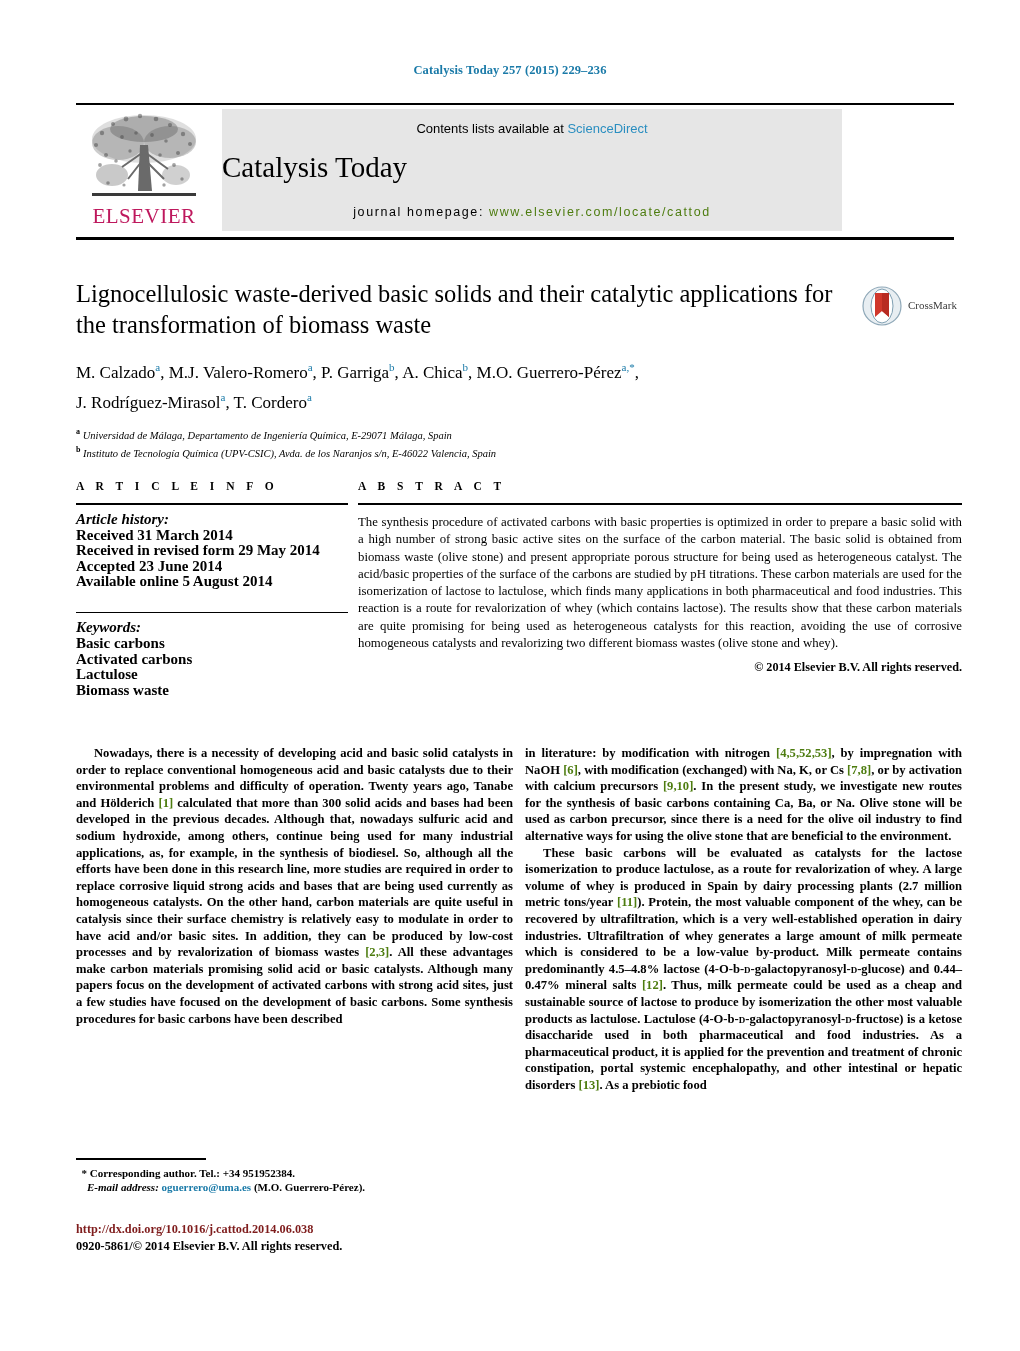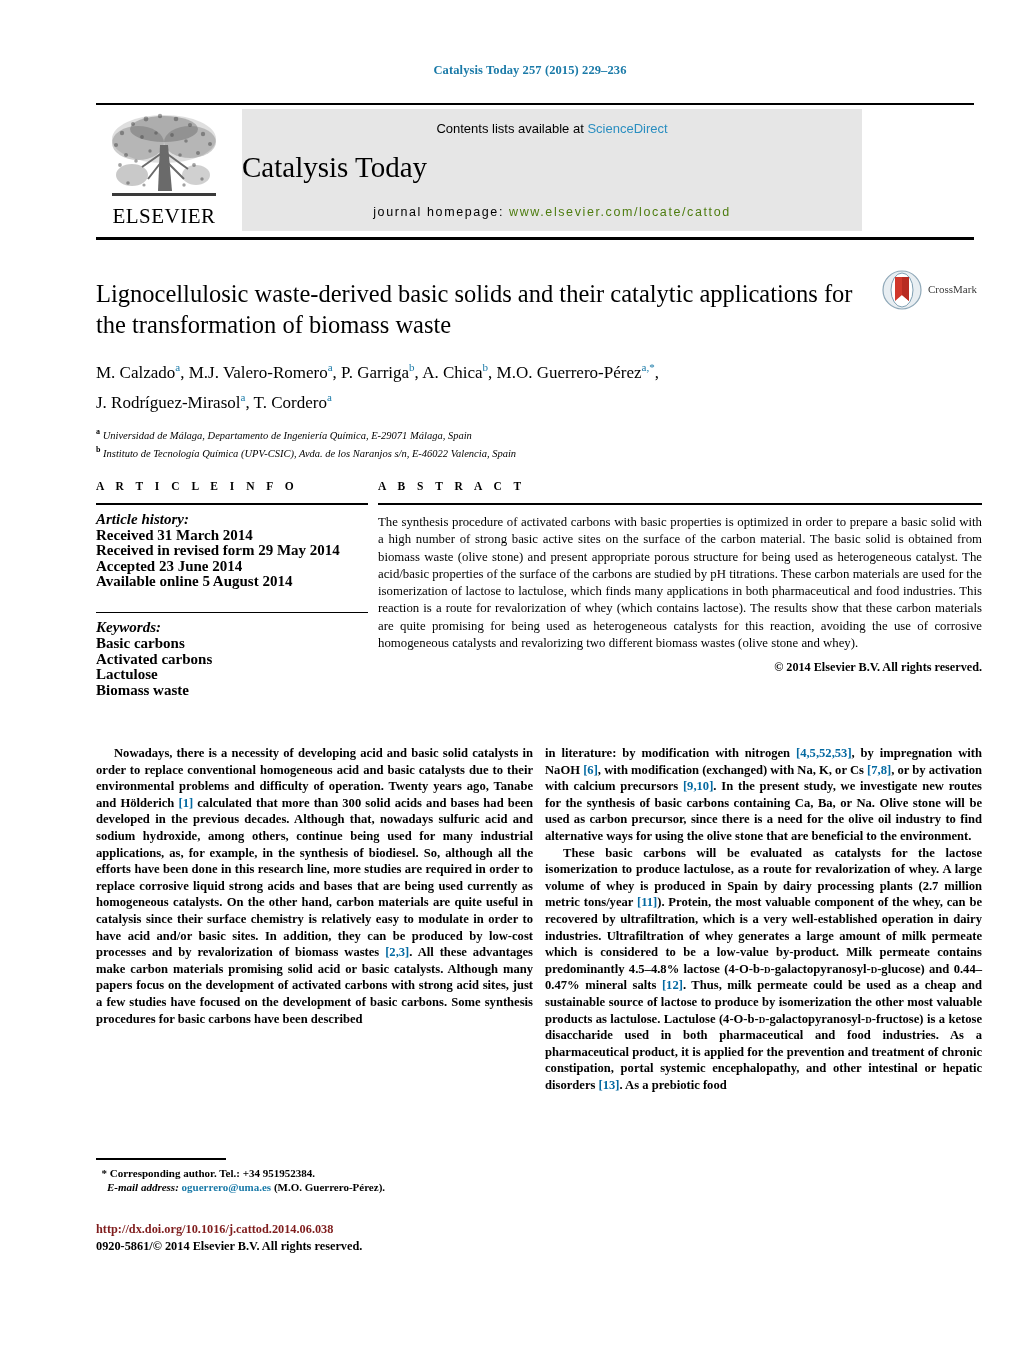--- a/index.html
+++ b/index.html
@@ -14,21 +14,20 @@
     font-family: "Liberation Serif", serif;
     color: #000000;
     overflow: hidden;
   }
 
   .page {
     position: absolute;
     left: 0; top: 0;
     width: 808px;
     height: 1351px;
-    margin-left: 20px;
   }
 
   
   .runninghead {
     position: absolute;
     top: 63px;
     left: 0;
     width: 1020px;
     text-align: center;
     font-size: 12.5px;
@@ -62,21 +61,21 @@
   .tree-svg { display: block; }
   .elsevier-word {
     position: absolute;
     left: 0;
     bottom: 2px;
     width: 132px;
     text-align: center;
     font-family: "Liberation Serif", serif;
     font-size: 21px;
     letter-spacing: 0.5px;
-    color: #000000;
+    color: #be185d;
   }
 
   .center-panel {
     position: absolute;
     left: 146px;
     top: 6px;
     width: 620px;
     height: 122px;
     background: #e6e6e6;
   }
@@ -217,21 +216,21 @@
     font-size: 10.5px;
     line-height: 14.5px;
     font-style: italic;
     font-family: "Liberation Serif", serif;
   }
   .affiliations sup { font-style: normal; font-weight: bold; font-size: 8px; }
 
   .crossmark {
     position: absolute;
     left: 862px;
-    top: 270px;
+    top: 286px;
     width: 100px;
     height: 42px;
   }
   .crossmark-badge {
     position: absolute;
     left: 0; top: 0;
     width: 40px; height: 40px;
   }
   .crossmark-text {
     position: absolute;
@@ -308,21 +307,21 @@
   .col-left { left: 76px; }
   .col-right { left: 525px; top: 745px; }
   .col h2 {
     font-size: 13.5px;
     margin: 0 0 16px 0;
     font-weight: bold;
     font-family: "Liberation Serif", serif;
   }
   .col p { margin: 0; text-indent: 18px; }
   .col p.noindent { text-indent: 0; }
-  .ref { color: #0369a1; }
+  .ref { color: #4d7c0f; }
   .sc { font-variant: small-caps; }
 
   
   .footnote {
     position: absolute;
     left: 76px;
     top: 1158px;
     width: 437px;
     font-family: "Liberation Serif", serif;
   }

